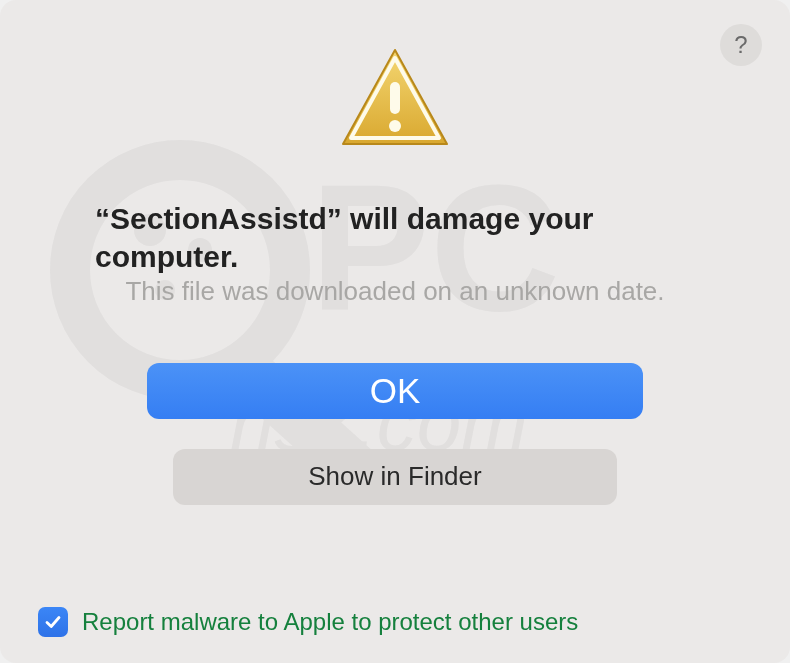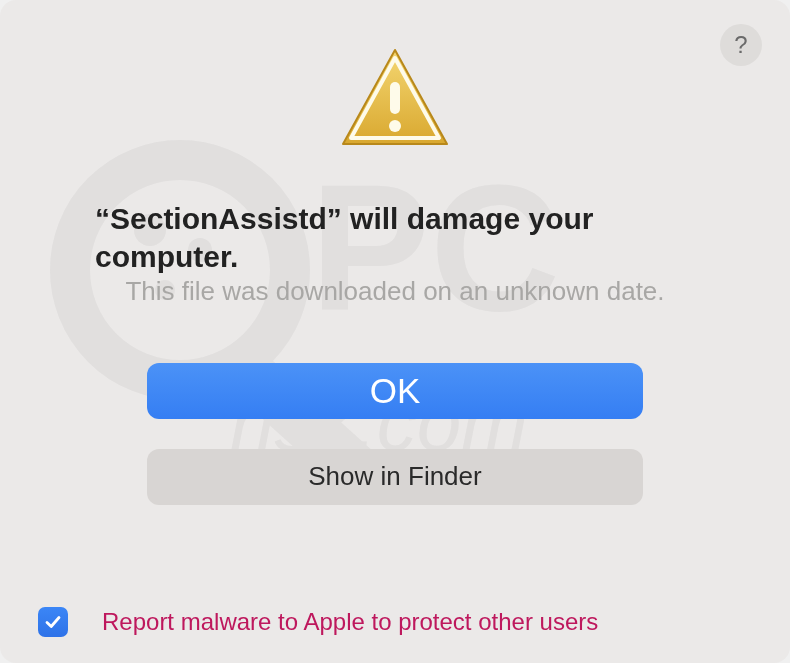--- a/index.html
+++ b/index.html
@@ -97,21 +97,21 @@
       border: none;
       border-radius: 12px;
       color: #fff;
       font-size: 35px;
       font-weight: 400;
       cursor: pointer;
       font-family: inherit;
     }
     .button-secondary {
       margin-top: 30px;
-      width: 496px;
+      width: 444px;
       height: 56px;
       background: #d8d5d3;
       border: none;
       border-radius: 12px;
       color: #2a2a2a;
       font-size: 26px;
       font-weight: 400;
       cursor: pointer;
       font-family: inherit;
     }
@@ -134,23 +134,22 @@
       justify-content: center;
       cursor: pointer;
       flex-shrink: 0;
     }
     .checkbox svg {
       width: 20px;
       height: 20px;
     }
     .checkbox-label {
       font-size: 24px;
-      color: #be185d;
+      color: #15803d;
       white-space: nowrap;
-      margin-left: 20px;
     }
   </style>
 </head>
 <body>
 
 <div class="dialog">
 
   <div class="watermark">
     <svg viewBox="0 0 700 500">
       <g fill="#555" opacity="0.95">

